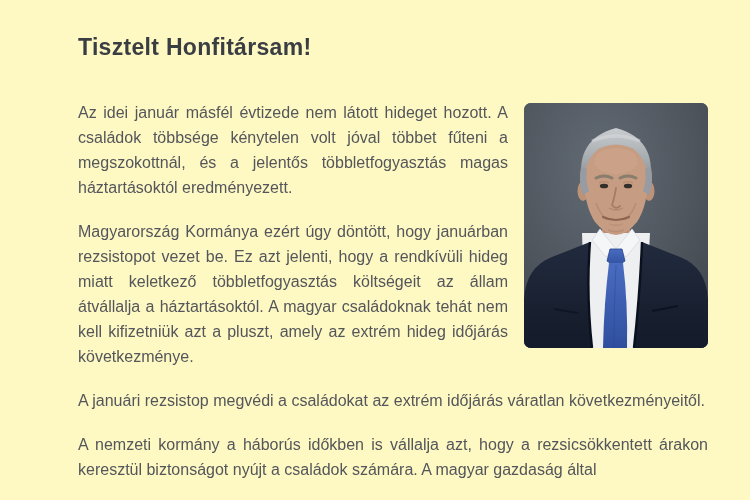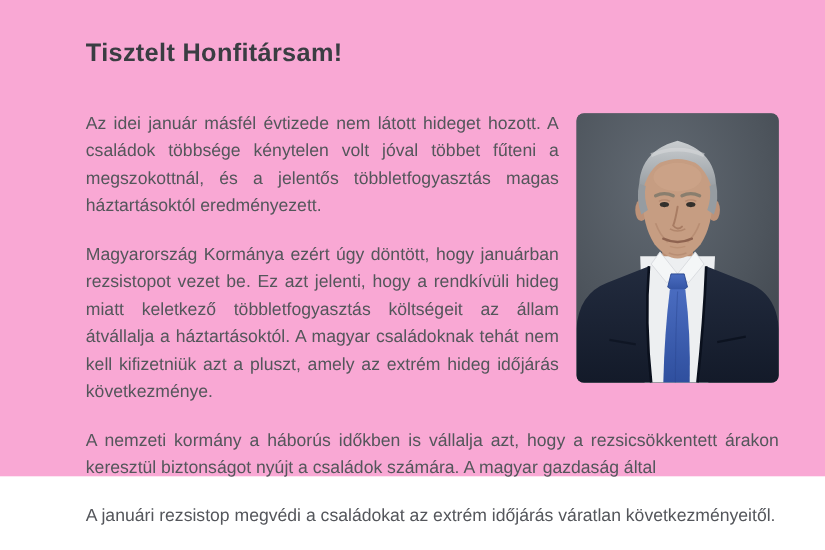--- a/index.html
+++ b/index.html
@@ -9,23 +9,23 @@
   }
   body {
     width: 750px;
     height: 500px;
     overflow: hidden;
     font-family: "Liberation Sans", "DejaVu Sans", sans-serif;
   }
   .page {
     box-sizing: border-box;
     width: 750px;
-    height: 433px;
+    height: 500px;
     padding: 33px 42px 13px 78px;
-    background: #f9a8d4;
+    background: #fef9c3;
   }
   h1.page-title {
     margin: 0 0 39px 0;
     font-size: 23px;
     line-height: 28px;
     font-weight: 700;
     letter-spacing: 0.3px;
     color: #3a3d42;
   }
   .content {
@@ -133,16 +133,16 @@
 
         <path d="M79,114 Q92,120 105,114" stroke="#8e6350" stroke-width="2.2" stroke-linecap="round" fill="none"></path>
         <path d="M85,121 Q92,123.5 99,121" stroke="#b5896d" stroke-width="1.3" fill="none" opacity="0.6"></path>
 
         <path d="M84,127 Q92,130.5 100,127" stroke="#a87c63" stroke-width="1.4" fill="none" opacity="0.45"></path>
       </svg>
     </figure>
 
     <p>Az idei január másfél évtizede nem látott hideget hozott. A családok többsége kénytelen volt jóval többet fűteni a megszokottnál, és a jelentős többletfogyasztás magas háztartásoktól eredményezett.</p>
     <p>Magyarország Kormánya ezért úgy döntött, hogy januárban rezsistopot vezet be. Ez azt jelenti, hogy a rendkívüli hideg miatt keletkező többletfogyasztás költségeit az állam átvállalja a háztartásoktól. A magyar családoknak tehát nem kell kifizetniük azt a pluszt, amely az extrém hideg időjárás következménye.</p>
+    <p>A januári rezsistop megvédi a családokat az extrém időjárás váratlan következményeitől.</p>
     <p>A nemzeti kormány a háborús időkben is vállalja azt, hogy a rezsicsökkentett árakon keresztül biztonságot nyújt a családok számára. A magyar gazdaság által</p>
-    <p>A januári rezsistop megvédi a családokat az extrém időjárás váratlan következményeitől.</p>
   </div>
 </div>
 
 </body></html>

